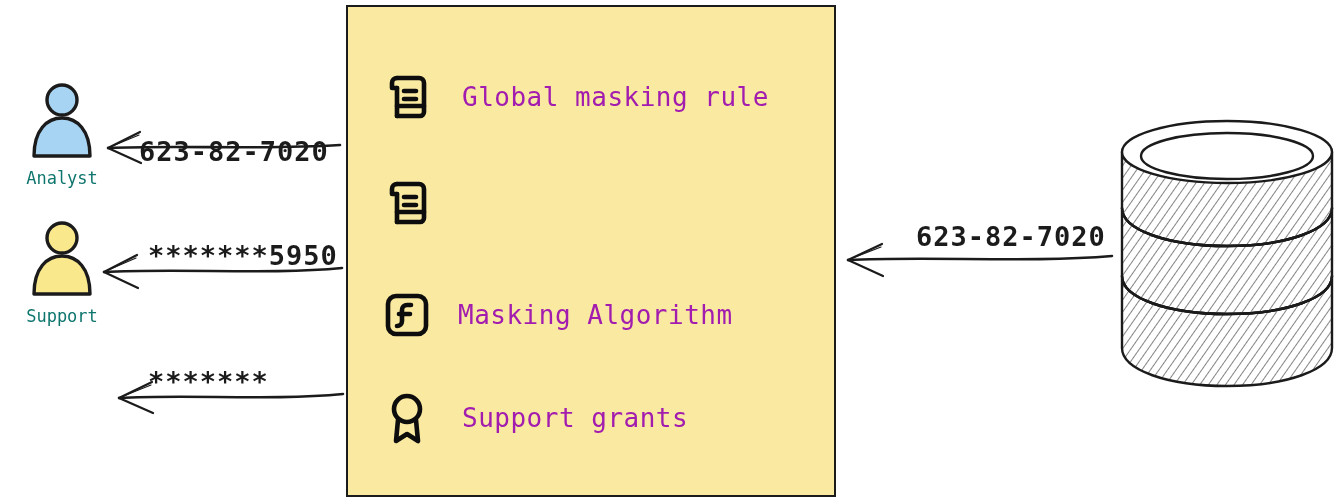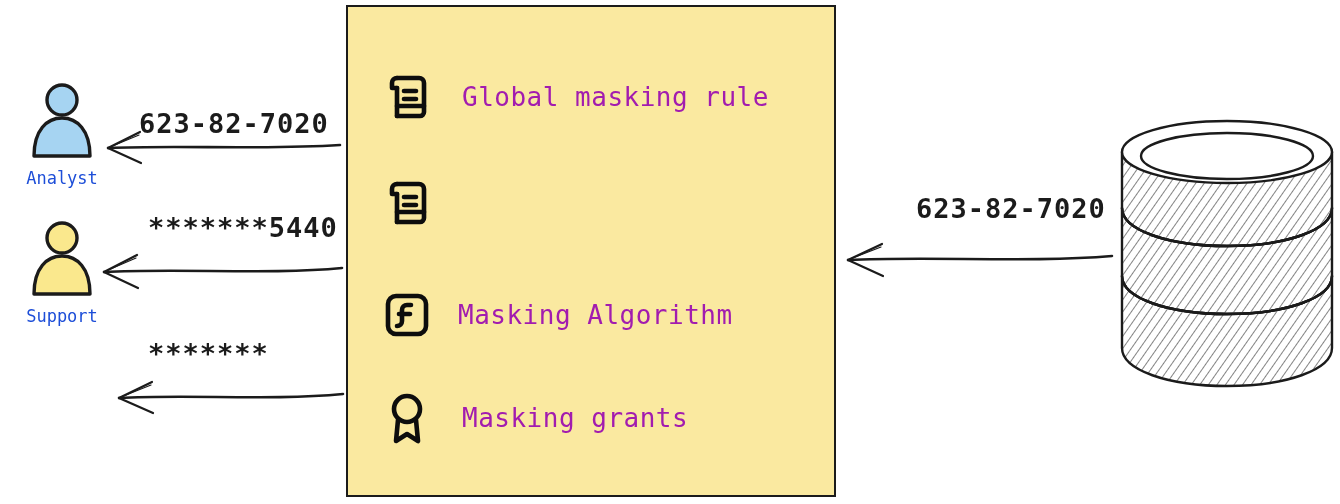--- a/index.html
+++ b/index.html
@@ -73,38 +73,39 @@
     text-align: center;
   }
   .actor .figure {
     width: 86px;
     height: 86px;
     margin: 0 auto;
   }
   .actor .actor-label {
     font-family: "DejaVu Sans Mono", "Liberation Mono", monospace;
     font-size: 17px;
-    color: #1d4ed8;
+    color: #0f766e;
     margin-top: 2px;
     letter-spacing: 0px;
     white-space: nowrap;
   }
   .actor-analyst   { left: 2px;  top: 80px; }
   .actor-support   { left: 2px;  top: 218px; text-align: center; }
   .actor-developer { left: 2px;  top: 345px; }
 
   
   .flow-label {
     position: absolute;
     font-family: "DejaVu Sans Mono", "Liberation Mono", monospace;
     font-weight: bold;
     font-size: 27px;
     color: #1b1b1b;
     letter-spacing: 1px;
     white-space: nowrap;
+    margin-top: 28px;
   }
   .label-analyst   { left: 139px; top: 108px; }
   .label-support   { left: 148px; top: 212px; }
   .label-developer { left: 148px; top: 338px; }
   .label-db        { left: 916px; top: 193px; }
 
   
   .database {
     position: absolute;
     left: 1114px;
@@ -202,21 +203,21 @@
 
       <div class="panel-row row3">
         <span class="icon-box">
           <svg width="48" height="54" viewBox="0 0 48 54">
             <g fill="none" stroke="#0d0d0d" stroke-width="4.6" stroke-linecap="round" stroke-linejoin="round">
               <circle cx="24" cy="18" r="13"></circle>
               <path d="M15 29 L13 50 L24 43 L35 50 L33 29"></path>
             </g>
           </svg>
         </span>
-        <span class="row-label">Masking grants</span>
+        <span class="row-label">Support grants</span>
       </div>
 
     </div>
   </div>
 
   <div class="actor actor-analyst">
     <div class="figure">
       <svg width="86" height="86" viewBox="0 0 86 86">
         <g stroke="#1b1b1b" stroke-width="3.4" stroke-linejoin="round" stroke-linecap="round">
           <circle cx="43" cy="20" r="15" fill="#A6D4F2"></circle>
@@ -234,21 +235,21 @@
           <circle cx="43" cy="20" r="15" fill="#FAE88D"></circle>
           <path d="M15 76 C 15 50, 28 38, 43 38 C 58 38, 71 50, 71 76 Z" fill="#FAE88D"></path>
         </g>
       </svg>
     </div>
     <div class="actor-label">Support</div>
   </div>
 
 
   <div class="flow-label label-analyst">623-82-7020</div>
-  <div class="flow-label label-support">*******5440</div>
+  <div class="flow-label label-support">*******5950</div>
   <div class="flow-label label-developer">*******</div>
   <div class="flow-label label-db">623-82-7020</div>
 
   <div class="database">
     <svg width="226" height="290" viewBox="0 0 226 290">
       <defs>
         <pattern id="hatch" width="7" height="7" patternTransform="rotate(35)" patternUnits="userSpaceOnUse">
           <line x1="0" y1="0" x2="0" y2="7" stroke="#5a5a5a" stroke-width="1.5"></line>
         </pattern>
       </defs>

